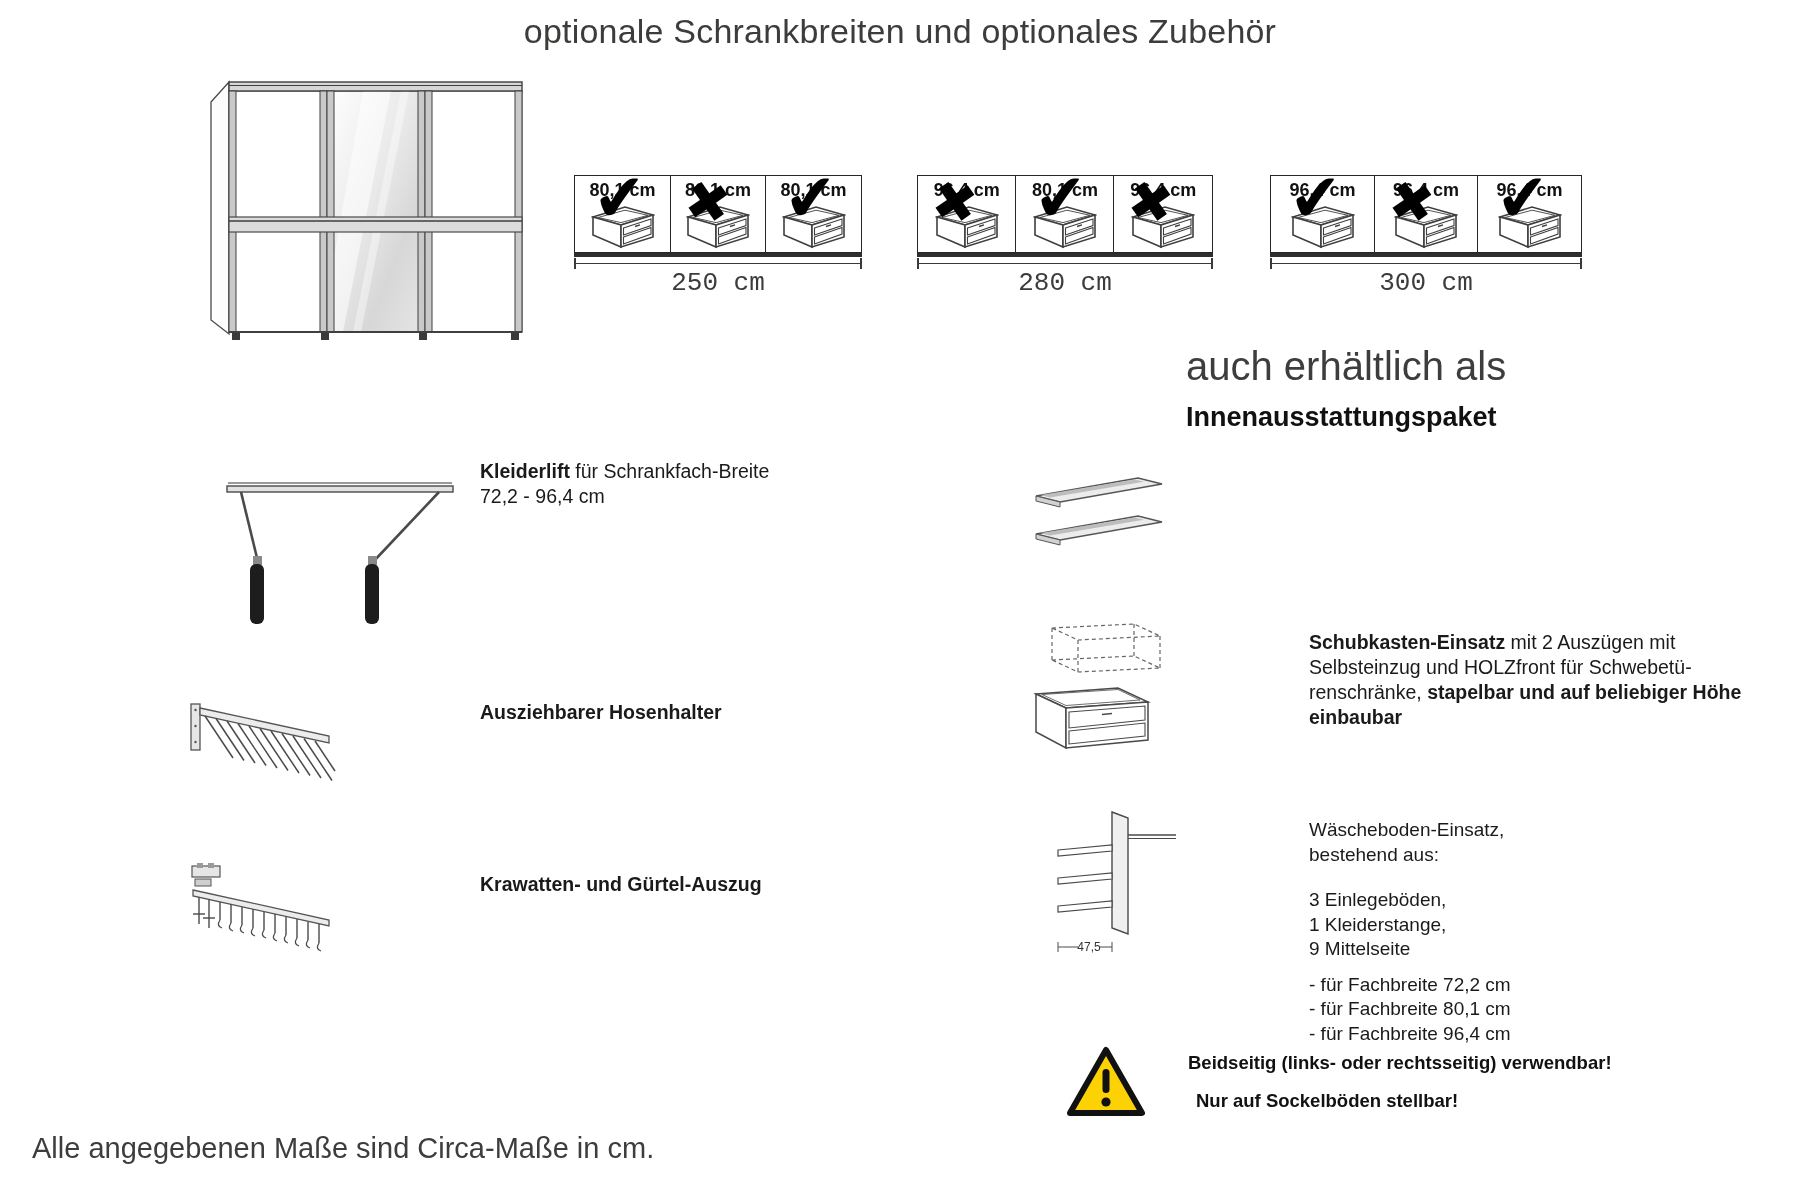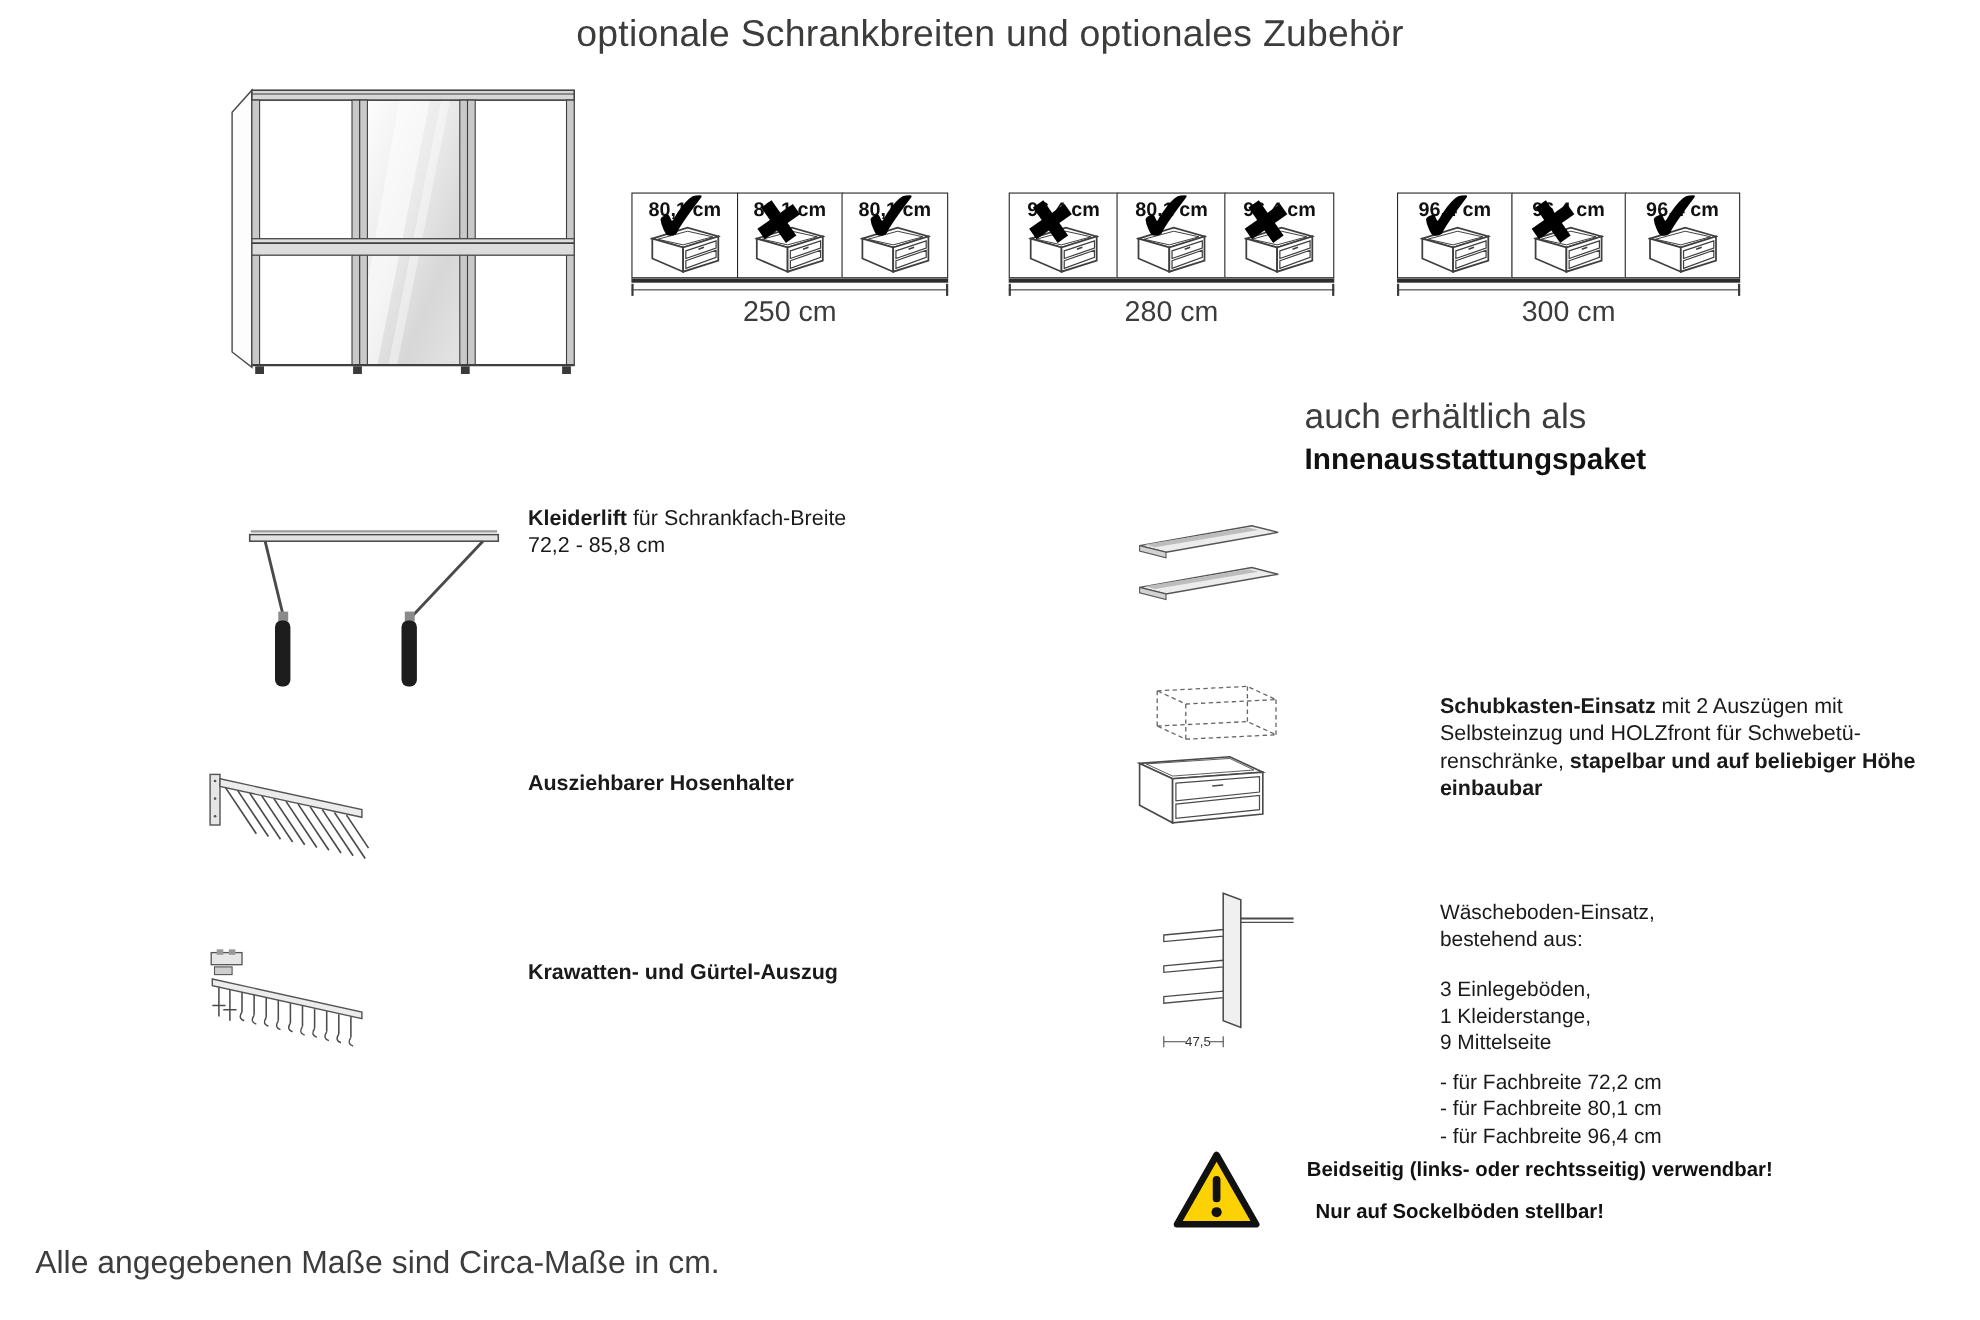--- a/index.html
+++ b/index.html
@@ -2,40 +2,40 @@
 <html><head>
 <meta charset="utf-8">
 <style>
   html,body{margin:0;padding:0;background:#fff;}
   body{font-family:"Liberation Sans",sans-serif;color:#1a1a1a;}
   .page{position:relative;width:1800px;height:1200px;background:#fff;overflow:hidden;padding-left:32px;}
   .abs{position:absolute;}
 
   
   .page-title{left:900px;top:12px;transform:translateX(-50%);font-size:34px;font-weight:300;color:#3c3c3b;white-space:nowrap;letter-spacing:.2px;}
-  .avail-line1{left:1186px;top:360px;font-size:32px;font-weight:300;color:#3d3d3d;white-space:nowrap;}
+  .avail-line1{left:1186px;top:344px;font-size:40px;font-weight:300;color:#3d3d3d;white-space:nowrap;}
   .avail-line2{left:1186px;top:402px;font-size:27px;font-weight:bold;color:#111;white-space:nowrap;}
   .footer-note{left:32px;top:1132px;font-size:29px;font-weight:300;color:#3d3d3d;white-space:nowrap;}
 
   
   .wgroup{display:flex;border-bottom:4px solid #2e2e2e;}
   .comp{flex:1;height:76px;border:1.5px solid #262626;margin-left:-1.5px;position:relative;background:#fff;}
   .comp:first-child{margin-left:0;}
   .comp-label{text-align:center;font-weight:bold;font-size:18px;padding-top:4px;color:#111;}
   .drawer-svg{display:block;margin:1px auto 0 auto;}
   .mark{position:absolute;line-height:1;color:#000;font-family:"DejaVu Sans",sans-serif;pointer-events:none;}
   .mark-check{font-size:64px;top:-10px;left:18px;transform:rotate(-4deg);}
   .mark-cross{font-size:54px;top:0px;left:14px;transform:rotate(10deg);}
 
   .dim{position:absolute;}
   .dim-line{position:relative;height:0;border-top:1.6px solid #3a3a3a;}
   .dim-line::before,.dim-line::after{content:"";position:absolute;top:-6px;width:1.6px;height:11px;background:#3a3a3a;}
   .dim-line::before{left:0;}
   .dim-line::after{right:0;}
-  .dim-label{text-align:center;font-size:26px;color:#3c3c3c;margin-top:4px;}
+  .dim-label{text-align:center;font-size:26px;color:#3c3c3c;margin-top:4px;font-family:Liberation Mono, monospace;}
 
   
   .acc-text{font-size:19.5px;line-height:25px;color:#1a1a1a;}
   .acc-text b{font-weight:bold;}
   .list-line{font-size:19px;line-height:24.5px;color:#1a1a1a;}
   .warn-text{font-size:18.5px;font-weight:bold;color:#111;white-space:nowrap;}
 
   svg{display:block;}
 </style>
 </head>
@@ -188,21 +188,21 @@
     <line x1="17" y1="14" x2="34" y2="84" stroke="#4a4a4a" stroke-width="2.6"></line>
     <line x1="215" y1="14" x2="149" y2="84" stroke="#4a4a4a" stroke-width="2.6"></line>
     <rect x="29" y="78" width="9" height="9" fill="#8a8a8a"></rect>
     <rect x="144" y="78" width="9" height="9" fill="#8a8a8a"></rect>
     <rect x="26" y="86" width="14" height="60" rx="6" fill="#1d1d1d"></rect>
     <rect x="141" y="86" width="14" height="60" rx="6" fill="#1d1d1d"></rect>
   </svg>
 
   <div class="abs acc-text" style="left:480px;top:459px">
     <div><b>Kleiderlift</b><span> für Schrankfach-Breite</span></div>
-    <div>72,2 - 85,8 cm</div>
+    <div>72,2 - 96,4 cm</div>
   </div>
 
   <svg class="abs" style="left:1030px;top:474px" width="140" height="88" viewBox="0 0 140 88">
     <g>
       <polygon points="6,22 108,4 132,10 30,28" fill="#ececec" stroke="#555" stroke-width="1.3"></polygon>
       <polygon points="11,21 105,5.5 114,7.8 20,23.5" fill="#bdbdbd"></polygon>
       <polygon points="6,22 30,28 30,33 6,27" fill="#d2d2d2" stroke="#555" stroke-width="1"></polygon>
     </g>
     <g transform="translate(0,38)">
       <polygon points="6,22 108,4 132,10 30,28" fill="#ececec" stroke="#555" stroke-width="1.3"></polygon>

